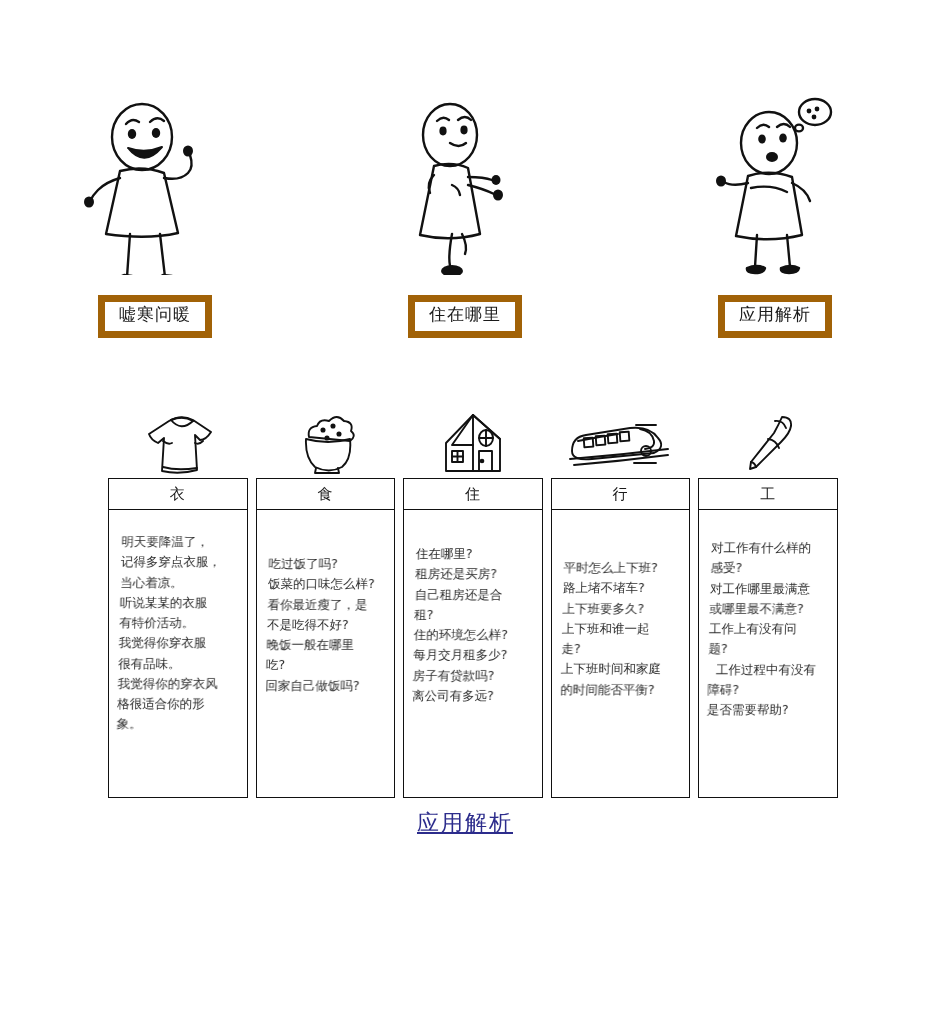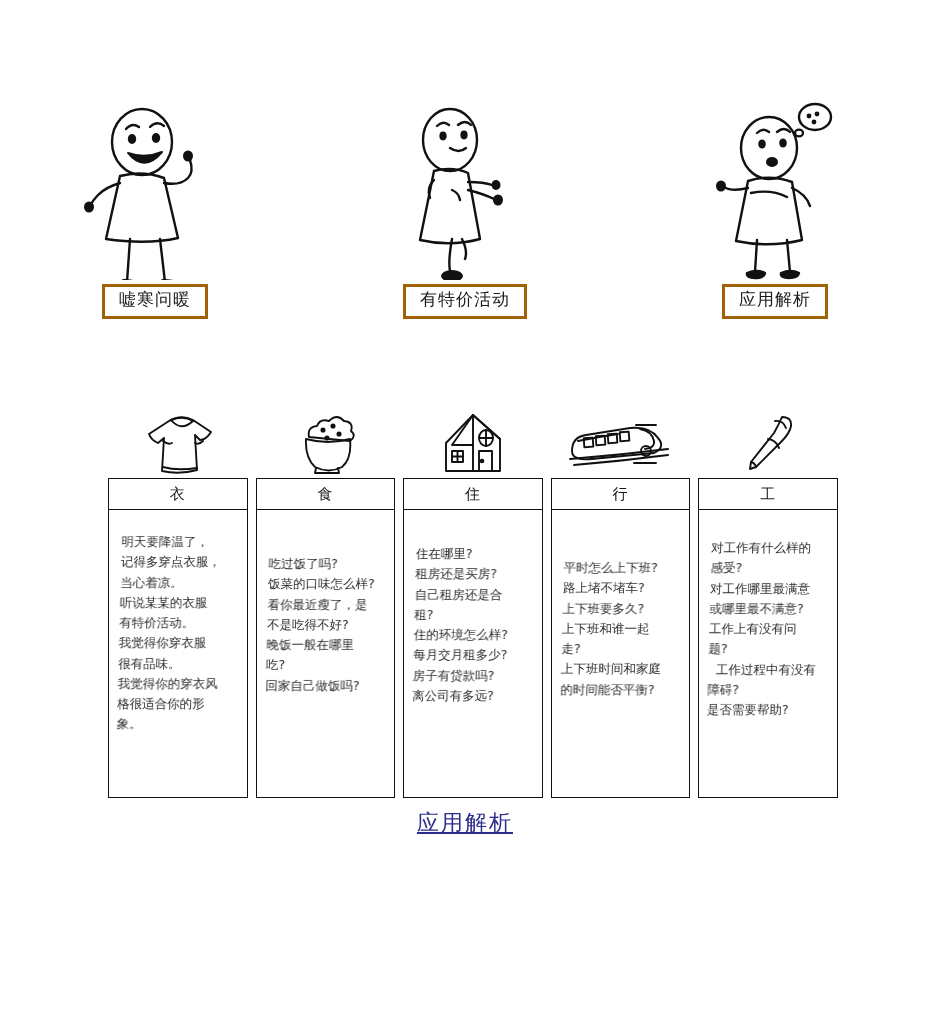--- a/index.html
+++ b/index.html
@@ -14,27 +14,27 @@
   .page{position:relative;width:930px;height:1036px;}
 
   
   .figures{
     position:absolute;left:0;top:95px;width:930px;height:240px;
     display:flex;
   }
   .figure-cell{flex:1;display:flex;flex-direction:column;align-items:center;}
   .figure-art{height:185px;display:flex;align-items:flex-end;justify-content:center;}
   .figure-label{
-    border:3px solid #a16207;
+    border:7px solid #a16207;
     padding:4px 14px 6px 14px;
     font-size:17px;
     line-height:1.1;
     letter-spacing:1px;
     background:#fff;
-    margin-top:4px;
+    margin-top:20px;
     white-space:nowrap;
   }
 
   
   .section-title{
     position:absolute;left:0;top:352px;width:930px;
     text-align:center;
     font-size:22px;
     font-weight:400;
     letter-spacing:1px;
@@ -149,21 +149,21 @@
             <ellipse cx="108" cy="100" rx="5" ry="5.5" fill="#111" stroke="none"></ellipse>
             <path d="M78 82 q16 0 24 3"></path>
             <ellipse cx="106" cy="85" rx="4.5" ry="5" fill="#111" stroke="none"></ellipse>
             <path d="M44 80 q-8 8 -4 18"></path>
             <path d="M62 139 q-4 22 -2 32"></path>
             <path d="M72 139 q6 12 3 20"></path>
             <ellipse cx="62" cy="176" rx="11" ry="6" fill="#111" stroke="none"></ellipse>
           </g>
         </svg>
       </div>
-      <div class="figure-label">有特价活动</div>
+      <div class="figure-label">住在哪里</div>
     </div>
 
     <div class="figure-cell">
       <div class="figure-art">
         <svg width="160" height="180" viewBox="0 0 160 180">
           <g fill="none" stroke="#111" stroke-width="2.4" stroke-linecap="round" stroke-linejoin="round">
             <ellipse cx="74" cy="48" rx="28" ry="31"></ellipse>
             <path d="M62 33 q6 -6 12 -1"></path>
             <path d="M82 32 q7 -6 13 0"></path>
             <ellipse cx="67" cy="44" rx="3.8" ry="4.6" fill="#111" stroke="none"></ellipse>

